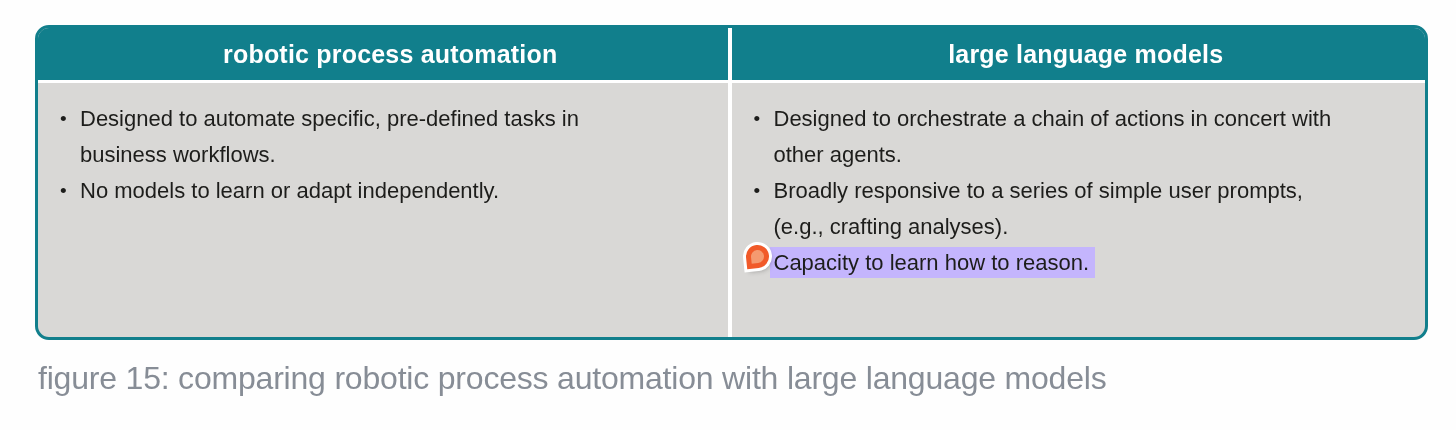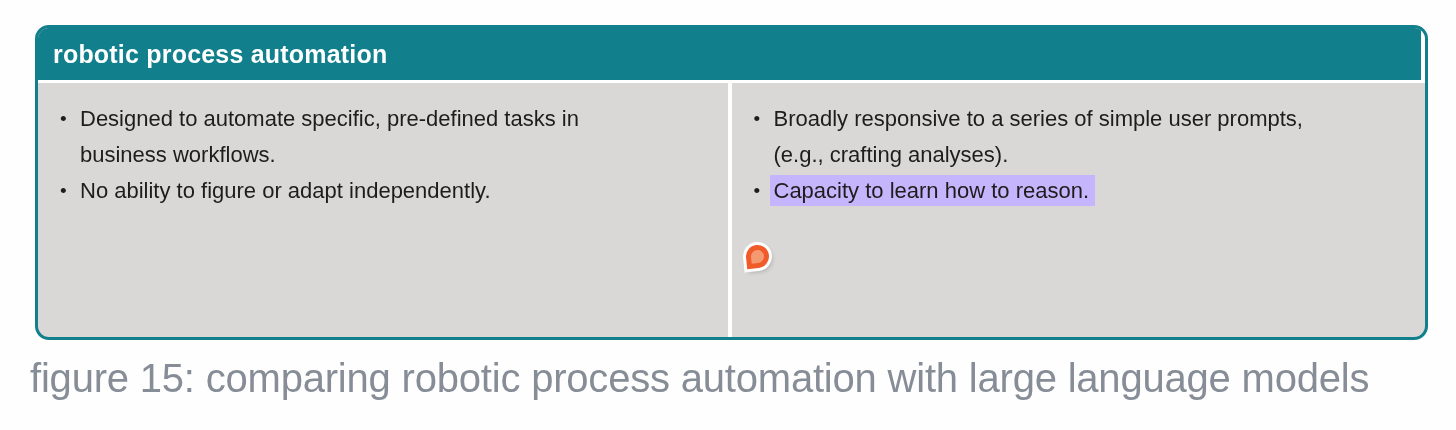--- a/index.html
+++ b/index.html
@@ -24,20 +24,21 @@
   }
   .th {
     flex: 1 1 50%;
     display: flex;
     align-items: center;
     padding-left: 15px;
     color: #ffffff;
     font-size: 25px;
     font-weight: 700;
     letter-spacing: 0.2px;
+    justify-content: center;
   }
   .th.left { border-right: 4px solid #ffffff; }
 
   .tbody {
     display: flex;
     height: 306px;
     justify-content: center;
   }
   .td {
     flex: 1 1 50%;
@@ -78,57 +79,67 @@
     border-radius: 50% 50% 50% 0;
     box-shadow: 0 0 0 3px #ffffff, 2px 3px 5px rgba(0,0,0,0.28);
     transform: rotate(-6deg);
     cursor: pointer;
     z-index: 2;
   }
 
   
   .caption {
     position: absolute;
-    left: 30px; top: 357px;
-    font-size: 40px;
+    left: 38px; top: 357px;
+    font-size: 32px;
     line-height: 42px;
     color: #878d96;
     letter-spacing: -0.2px;
   }
 </style>
 </head>
 <body>
 
 <div class="table">
   <div class="thead">
     <div class="th left">
       <span>robotic process automation</span>
+    </div>
+    <div class="th">
+      <span>large language models</span>
     </div>
   </div>
 
   <div class="tbody">
 
     <div class="td left">
       <div class="bullet">
         <span class="dot"></span>
         <div class="lines">
           <div class="line">Designed to automate specific, pre-defined tasks in</div>
           <div class="line">business workflows.</div>
         </div>
       </div>
       <div class="bullet">
         <span class="dot"></span>
         <div class="lines">
-          <div class="line">No ability to figure or adapt independently.</div>
+          <div class="line">No models to learn or adapt independently.</div>
         </div>
       </div>
     </div>
 
     <div class="td">
       <div class="marker" title=""></div>
+      <div class="bullet">
+        <span class="dot"></span>
+        <div class="lines">
+          <div class="line">Designed to orchestrate a chain of actions in concert with</div>
+          <div class="line">other agents.</div>
+        </div>
+      </div>
       <div class="bullet">
         <span class="dot"></span>
         <div class="lines">
           <div class="line">Broadly responsive to a series of simple user prompts,</div>
           <div class="line">(e.g., crafting analyses).</div>
         </div>
       </div>
       <div class="bullet">
         <span class="dot"></span>
         <div class="lines">

